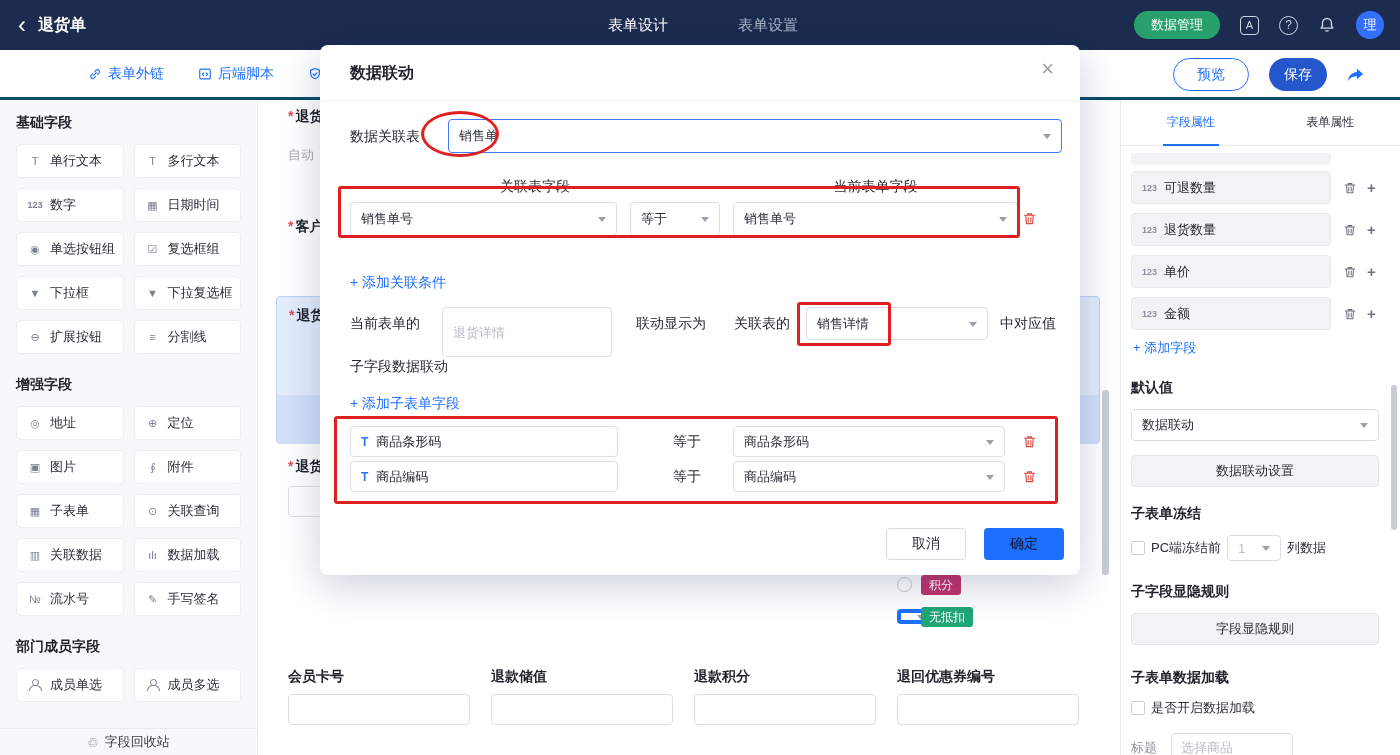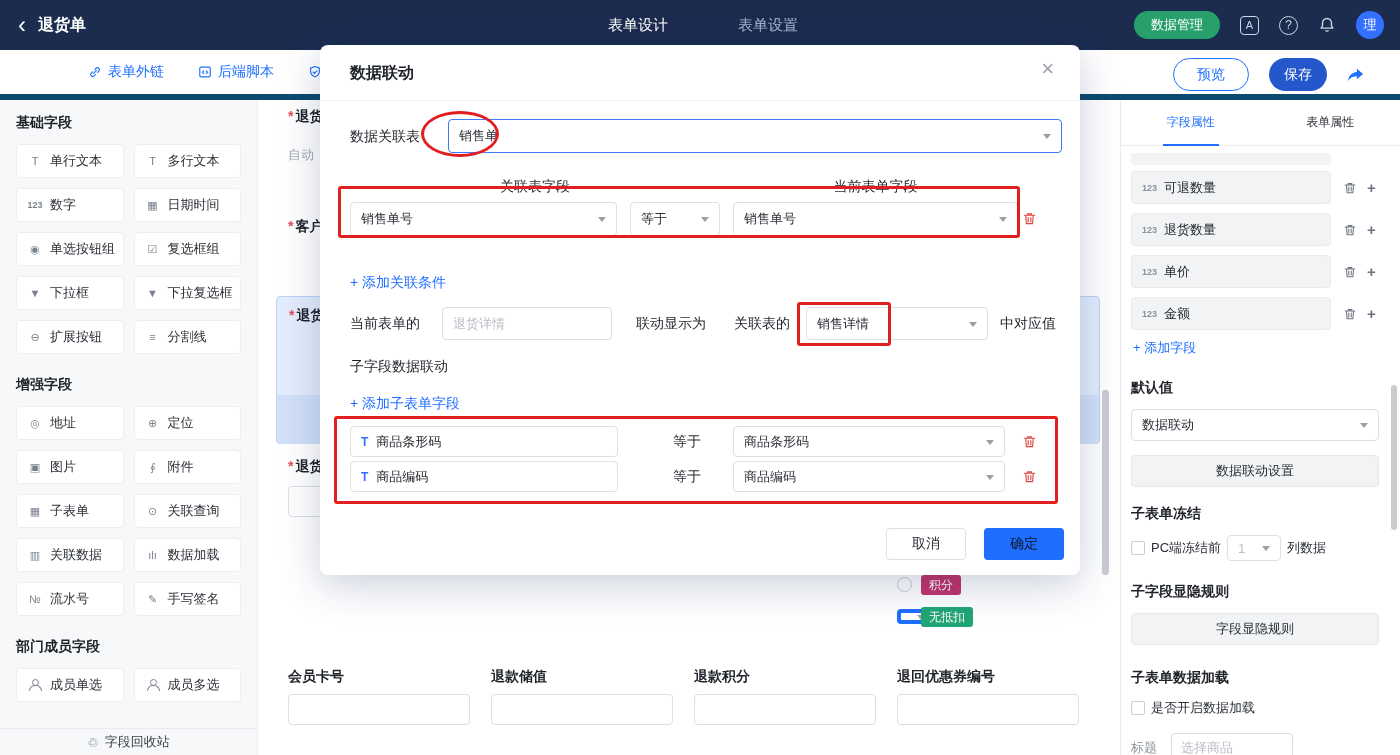--- a/index.html
+++ b/index.html
@@ -14,21 +14,21 @@
   .tb-tab { font-size:15px; color:#a9b4c9; cursor:pointer; }
   .tb-tab.active { color:#ffffff; }
   .tb-right { position:absolute; right:16px; top:0; height:50px; display:flex; align-items:center; gap:20px; }
   .btn-green { background:#27a06c; color:#fff; height:28px; padding:0 17px; border-radius:14px; font-size:13px; display:flex; align-items:center; border:none; cursor:pointer; }
   .icon-lang { width:19px; height:19px; border:1.5px solid #cfd6e4; border-radius:4px; color:#cfd6e4; font-size:11px; display:flex; align-items:center; justify-content:center; cursor:pointer; }
   .icon-help { width:19px; height:19px; border:1.5px solid #cfd6e4; border-radius:50%; color:#cfd6e4; font-size:12px; display:flex; align-items:center; justify-content:center; cursor:pointer; }
   .icon-bell { color:#cfd6e4; display:flex; cursor:pointer; }
   .avatar { width:28px; height:28px; border-radius:50%; background:#3370ff; color:#fff; display:flex; align-items:center; justify-content:center; font-size:13px; cursor:pointer; }
 
   
-  .toolbar { position:absolute; left:0; top:50px; width:1400px; height:50px; background:#fff; border-bottom:6px solid #0c4a6e; display:flex; align-items:center; padding-left:88px; gap:34px; z-index:4; }
+  .toolbar { position:absolute; left:0; top:50px; width:1400px; height:50px; background:#fff; border-bottom:3px solid #0c4a6e; display:flex; align-items:center; padding-left:88px; gap:34px; z-index:4; }
   .tool-link { display:flex; align-items:center; gap:6px; color:#1e6fff; font-size:14px; cursor:pointer; }
   .toolbar-right { position:absolute; right:36px; top:8px; display:flex; gap:20px; align-items:center; }
   .btn-outline { width:76px; height:33px; border:1px solid #1e6fff; color:#1e6fff; border-radius:17px; display:flex; align-items:center; justify-content:center; font-size:14px; background:#fff; cursor:pointer; }
   .btn-save { width:58px; height:33px; background:#2456cc; color:#fff; border-radius:17px; display:flex; align-items:center; justify-content:center; font-size:14px; border:none; cursor:pointer; }
   .share { display:flex; color:#1e6fff; cursor:pointer; }
 
   
   .sidebar { position:absolute; left:0; top:100px; width:258px; height:655px; background:#f7f8fa; border-right:1px solid #ebedf0; padding:14px 16px 0; z-index:1; }
   .sec-title { font-size:14px; font-weight:700; margin-bottom:12px; color:#1f2329; }
   .fields-grid { display:grid; grid-template-columns:1fr 1fr; gap:10px; margin-bottom:22px; }
@@ -82,21 +82,21 @@
 
   
   .modal { position:absolute; left:320px; top:45px; width:760px; height:530px; background:#fff; border-radius:8px; box-shadow:0 10px 40px rgba(15,35,95,.22); z-index:40; }
   .m-title { position:absolute; left:30px; top:18px; font-size:16px; font-weight:700; }
   .m-close { position:absolute; right:26px; top:13px; font-size:22px; color:#9aa0a8; cursor:pointer; line-height:1; }
   .m-divider { position:absolute; left:0; top:55px; width:100%; height:1px; background:#eef0f3; }
   .m-lbl { position:absolute; font-size:14px; color:#1f2329; white-space:nowrap; }
   .m-sel { position:absolute; height:34px; }
   .m-sel-blue { border-color:#3f7bff; }
   .m-colhead { position:absolute; font-size:14px; color:#1f2329; text-align:center; }
-  .m-input { position:absolute; height:33px; border:1px solid #dcdfe6; border-radius:4px; padding:0 10px; font-size:13px; color:#2a2f36; font-family:Liberation Sans, sans-serif; outline:none; }
+  .m-input { position:absolute; height:50px; border:1px solid #dcdfe6; border-radius:4px; padding:0 10px; font-size:13px; color:#2a2f36; font-family:Liberation Sans, sans-serif; outline:none; }
   .m-input::placeholder { color:#b9bdc4; }
   .tinput { position:absolute; height:31px; border:1px solid #dcdfe6; border-radius:4px; display:flex; align-items:center; gap:8px; padding:0 10px; font-size:13px; background:#fff; cursor:pointer; }
   .t-ic { color:#3370ff; font-size:12px; font-weight:700; }
   .m-link { position:absolute; color:#1e6fff; font-size:14px; cursor:pointer; }
   .m-op { position:absolute; font-size:14px; text-align:center; }
   .m-trash { position:absolute; color:#e0443f; display:flex; cursor:pointer; }
   .btn-cancel { position:absolute; width:80px; height:32px; border:1px solid #dcdfe6; background:#fff; border-radius:4px; display:flex; align-items:center; justify-content:center; font-size:14px; cursor:pointer; color:#2a2f36; }
   .btn-confirm { position:absolute; width:80px; height:32px; background:#1e6fff; border:none; border-radius:4px; display:flex; align-items:center; justify-content:center; font-size:14px; color:#0f172a; cursor:pointer; }
 
   

